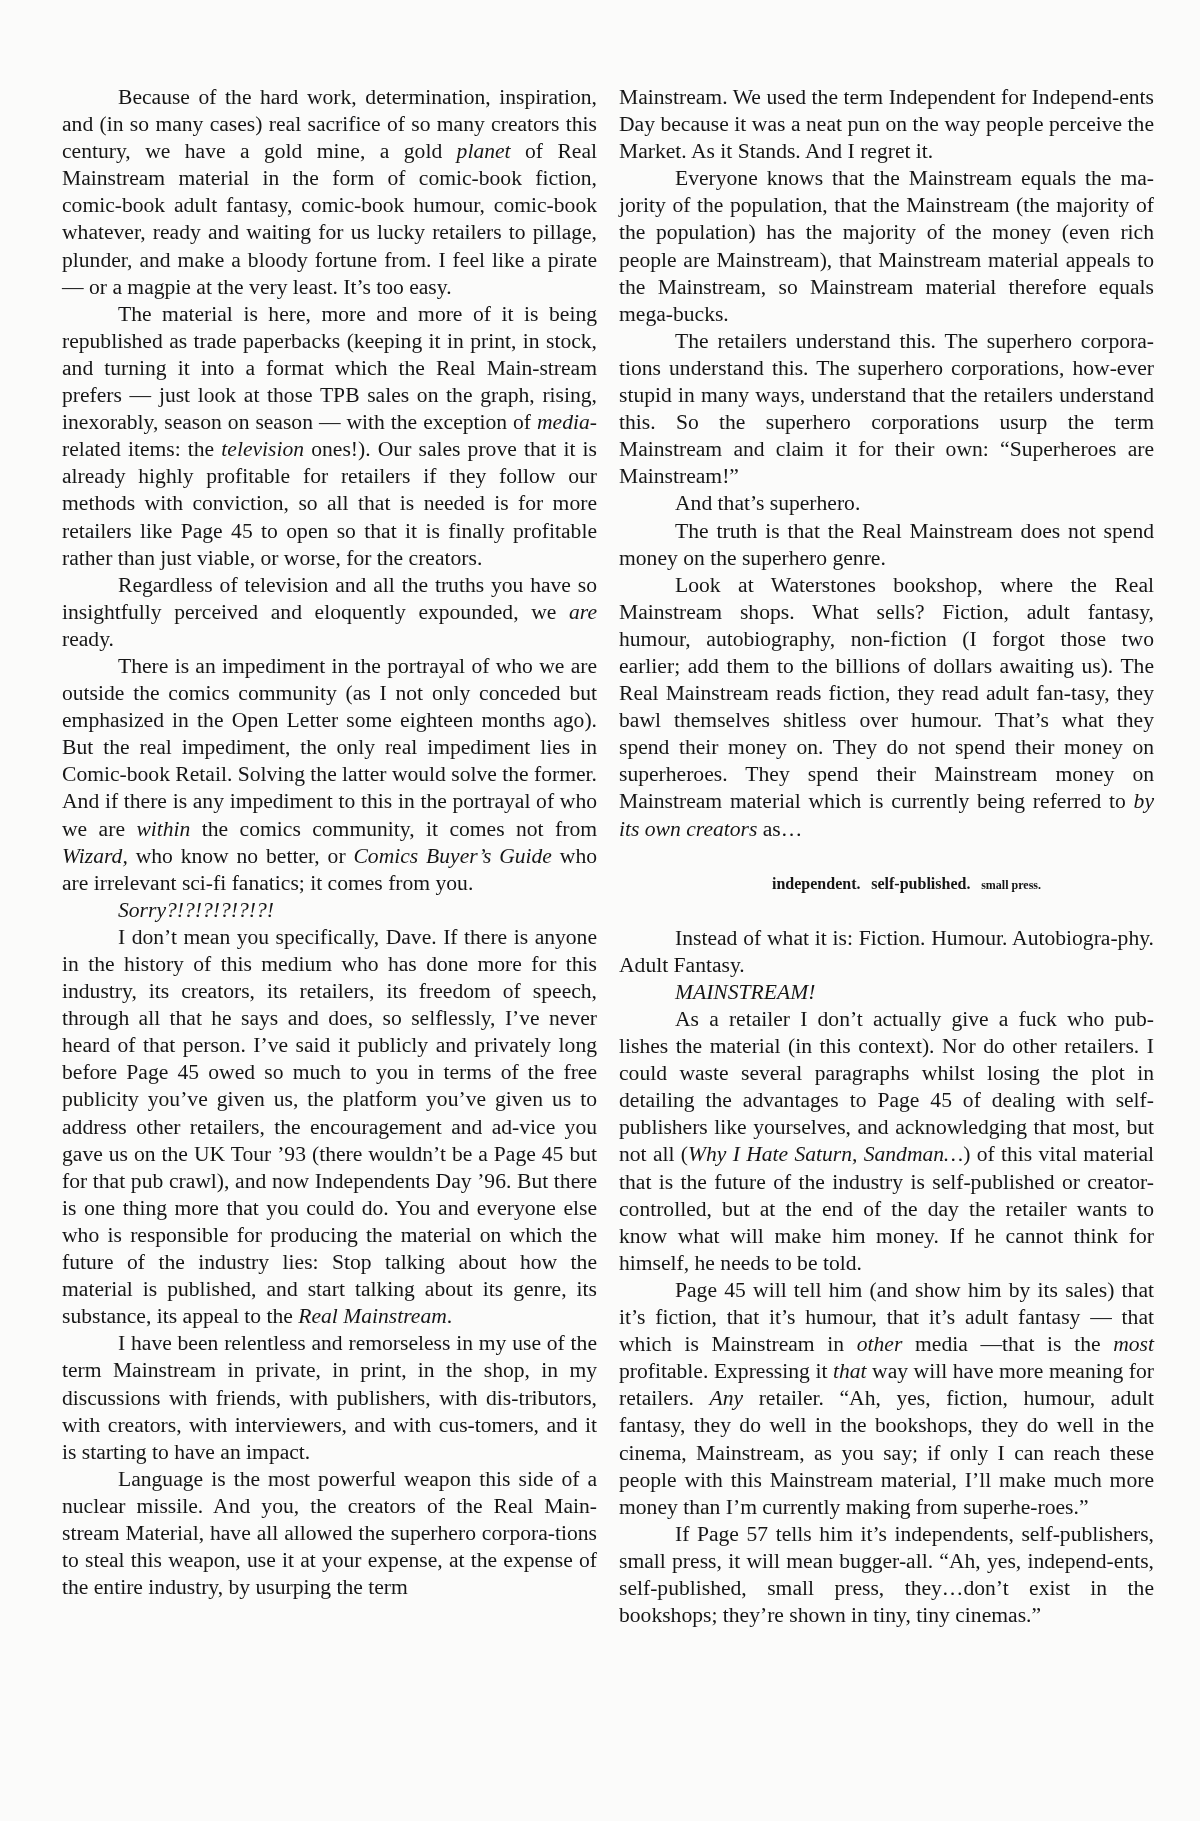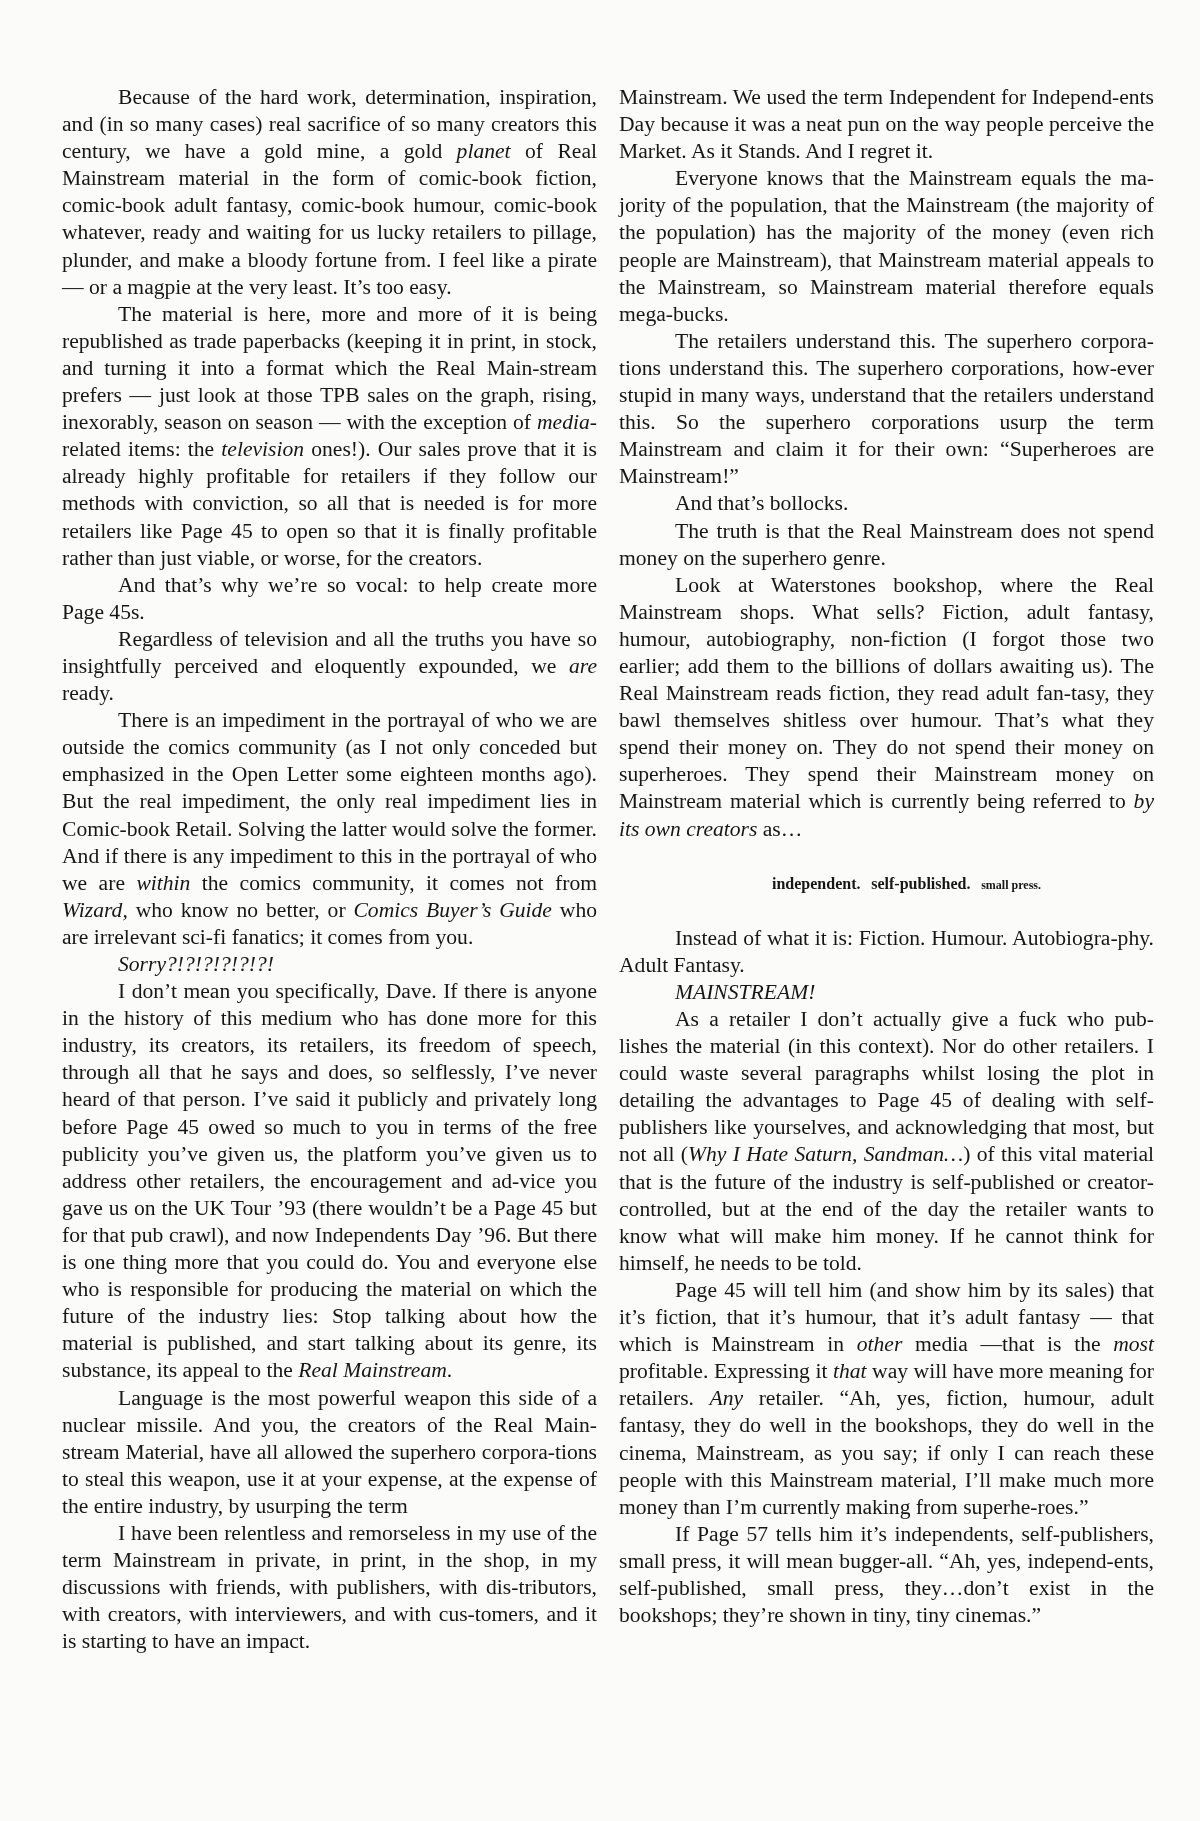--- a/index.html
+++ b/index.html
@@ -27,34 +27,33 @@
   .tagline .big { font-size: 16px; }
   .tagline .small { font-size: 12px; }
 </style>
 </head>
 <body>
 
 <div class="page">
   <div class="col left" id="left-col">
       <p><span>Because of the hard work, determination, inspiration, and (in so many cases) real sacrifice of so many creators this century, we have a gold mine, a gold </span><i>planet</i><span> of Real Mainstream material in the form of comic-book fiction, comic-book adult fantasy, comic-book humour, comic-book whatever, ready and waiting for us lucky retailers to pillage, plunder, and make a bloody fortune from. I feel like a pirate — or a magpie at the very least.  It’s too easy.</span></p>
       <p><span>The material is here, more and more of it is being republished as trade paperbacks (keeping it in print, in stock, and turning it into a format which the Real Main-stream prefers — just look at those TPB sales on the graph, rising, inexorably, season on season — with the exception of </span><i>media</i><span>-related items:  the </span><i>television</i><span> ones!). Our sales prove that it is already highly profitable for retailers if they follow our methods with conviction, so all that is needed is for more retailers like Page 45 to open so that it is finally profitable rather than just viable, or worse, for the creators.</span></p>
-      <p><span>And that’s why we’re so vocal: to help create more Page 45s.</span></p>
       <p><span>Regardless of television and all the truths you have so insightfully perceived and eloquently expounded, we </span><i>are</i><span> ready.</span></p>
       <p><span>There is an impediment in the portrayal of who we are outside the comics community (as I not only conceded but emphasized in the Open Letter some eighteen months ago).  But the real impediment, the only real impediment lies in Comic-book Retail. Solving the latter would solve the former.  And if there is any impediment to this in the portrayal of who we are </span><i>within</i><span> the comics community, it comes not from </span><i>Wizard,</i><span> who know no better, or </span><i>Comics Buyer’s Guide</i><span> who are irrelevant sci-fi fanatics; it comes from you.</span></p>
       <p><i>Sorry?!?!?!?!?!?!</i></p>
       <p><span>I don’t mean you specifically, Dave. If there is anyone in the history of this medium who has done more for this industry, its creators, its retailers, its freedom of speech, through all that he says and does, so selflessly, I’ve never heard of that person. I’ve said it publicly and privately long before Page 45 owed so much to you in terms of the free publicity you’ve given us, the platform you’ve given us to address other retailers, the encouragement and ad-vice you gave us on the UK Tour ’93 (there wouldn’t be a Page 45 but for that pub crawl), and now Independents Day ’96. But there is one thing more that you could do. You and everyone else who is responsible for producing the material on which the future of the industry lies: Stop talking about how the material is published, and start talking about its genre, its substance, its appeal to the </span><i>Real Mainstream</i><span>.</span></p>
+      <p><span>I have been relentless and remorseless in my use of the term Mainstream in private, in print, in the shop, in my discussions with friends, with publishers, with dis-tributors, with creators, with interviewers, and with cus-tomers, and it is starting to have an impact.</span></p>
       <p><span>Language is the most powerful weapon this side of a nuclear missile.  And you, the creators of the Real Main-stream Material, have all allowed the superhero corpora-tions to steal this weapon, use it at your expense, at the expense of the entire industry, by usurping the term</span></p>
-      <p><span>I have been relentless and remorseless in my use of the term Mainstream in private, in print, in the shop, in my discussions with friends, with publishers, with dis-tributors, with creators, with interviewers, and with cus-tomers, and it is starting to have an impact.</span></p>
     </div>
   <div class="col right">
     <div id="right-before">
         <p class="noindent"><span>Mainstream. We used the term Independent for Independ-ents Day because it was a neat pun on the way people perceive the Market.  As it Stands. And I regret it.</span></p>
         <p><span>Everyone knows that the Mainstream equals the ma-jority of the population, that the Mainstream (the majority of the population) has the majority of the money (even rich people are Mainstream), that Mainstream material appeals to the Mainstream, so Mainstream material therefore equals mega-bucks.</span></p>
         <p><span>The retailers understand this. The superhero corpora-tions understand this. The superhero corporations, how-ever stupid in many ways, understand that the retailers understand this. So the superhero corporations usurp the term Mainstream and claim it for their own: “Superheroes are Mainstream!”</span></p>
-        <p><span>And that’s bollocks.</span></p>
+        <p><span>And that’s superhero.</span></p>
         <p><span>The truth is that the Real Mainstream does not spend money on the superhero genre.</span></p>
         <p><span>Look at Waterstones bookshop, where the Real Mainstream shops. What sells? Fiction, adult fantasy, humour, autobiography, non-fiction (I forgot those two earlier; add them to the billions of dollars awaiting us). The Real Mainstream reads fiction, they read adult fan-tasy, they bawl themselves shitless over humour. That’s what they spend their money on. They do not spend their money on superheroes. They spend their Mainstream money on Mainstream material which is currently being referred to </span><i>by its own creators</i><span> as…</span></p>
       </div>
     <p class="tagline">
       <span class="big">independent.</span>
       &nbsp;<span class="big">self-published.</span>
       &nbsp;<span class="small">small press.</span>
     </p>
     <div id="right-after">
         <p><span>Instead of what it is: Fiction. Humour. Autobiogra-phy.  Adult Fantasy.</span></p>

